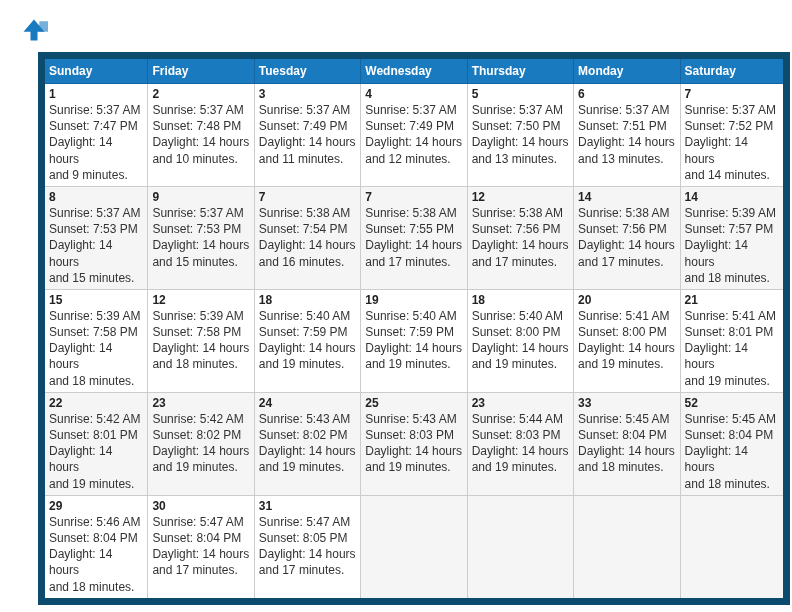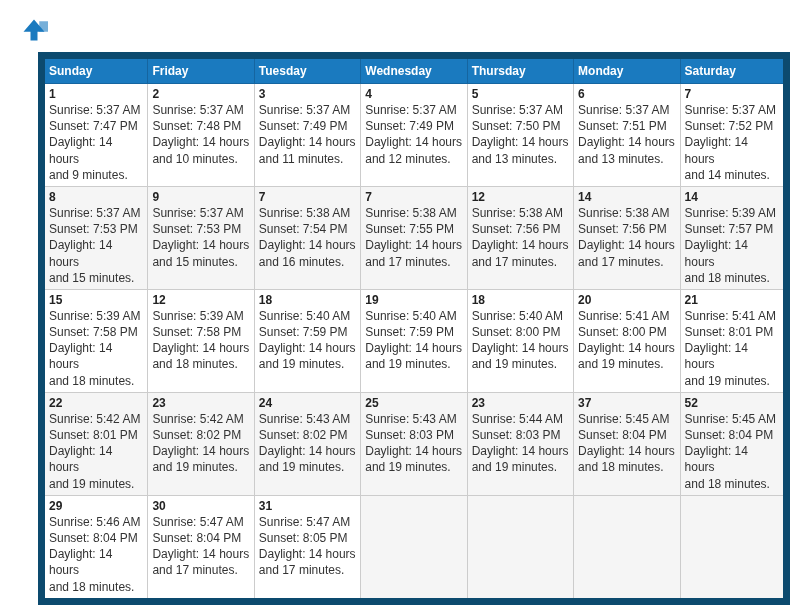--- a/index.html
+++ b/index.html
@@ -244,21 +244,21 @@
           </td>
           <td>
             <span class="day-number">25</span>
             <div class="day-detail">Sunrise: 5:43 AM<br>Sunset: 8:03 PM<br>Daylight: 14 hours<br>and 19 minutes.</div>
           </td>
           <td>
             <span class="day-number">23</span>
             <div class="day-detail">Sunrise: 5:44 AM<br>Sunset: 8:03 PM<br>Daylight: 14 hours<br>and 19 minutes.</div>
           </td>
           <td>
-            <span class="day-number">37</span>
+            <span class="day-number">33</span>
             <div class="day-detail">Sunrise: 5:45 AM<br>Sunset: 8:04 PM<br>Daylight: 14 hours<br>and 18 minutes.</div>
           </td>
           <td>
             <span class="day-number">52</span>
             <div class="day-detail">Sunrise: 5:45 AM<br>Sunset: 8:04 PM<br>Daylight: 14 hours<br>and 18 minutes.</div>
           </td>
         </tr>
         <tr>
           <td>
             <span class="day-number">29</span>

